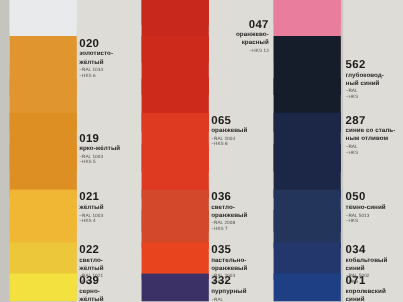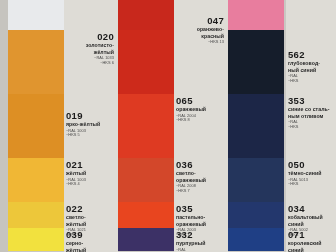--- a/index.html
+++ b/index.html
@@ -81,21 +81,21 @@
     <div class="swatch" style="top:0;width:56px;height:52px;background:#e87d9e;"></div>
     <div class="swatch" style="top:65px;width:56px;height:45px;background:#151d2b;"></div>
     <div class="swatch" style="top:120px;width:56px;height:45px;background:#1c2647;"></div>
     <div class="swatch" style="top:175px;width:56px;height:32px;background:#24355c;"></div>
   </div>
 
   <div id="cells">
       <div class="swatch" style="position: absolute; left: 8px; top: -24px; width: 56px; height: 45px; background: rgb(232, 234, 236);"></div>
       <div class="label" style="left: 66px; top: -22px; width: 48px; height: 48px;"></div>
       <div class="swatch" style="position: absolute; left: 8px; top: 30px; width: 56px; height: 49px; background: rgb(224, 149, 47);"></div>
-      <div class="label" style="left: 66px; top: 32px; width: 48px; height: 52px; text-align: right;">
+      <div class="label" style="left: 66px; top: 32px; width: 48px; height: 52px;">
         <div class="code">020</div>
         <div class="cname">золотисто-</div>
         <div class="cname">жёлтый</div>
         <div class="ref">~RAL 1033</div>
         <div class="ref">~HKS 6</div>
       </div>
       <div class="swatch" style="position: absolute; left: 8px; top: 94px; width: 56px; height: 49px; background: rgb(221, 143, 36);"></div>
       <div class="label" style="left: 66px; top: 96px; width: 48px; height: 52px; margin-top: 15px;">
         <div class="code">019</div>
         <div class="cname">ярко-жёлтый</div>
@@ -166,21 +166,21 @@
       <div class="swatch" style="position: absolute; left: 228px; top: 30px; width: 56px; height: 49px; background: rgb(21, 29, 43);"></div>
       <div class="label" style="left: 288px; top: 50px; width: 48px; height: 52px;">
         <div class="code">562</div>
         <div class="cname">глубоковод-</div>
         <div class="cname">ный синий</div>
         <div class="ref">~RAL</div>
         <div class="ref">~HKS</div>
       </div>
       <div class="swatch" style="position: absolute; left: 228px; top: 94px; width: 56px; height: 49px; background: rgb(28, 38, 71);"></div>
       <div class="label" style="left: 288px; top: 96px; width: 48px; height: 52px;">
-        <div class="code">353</div>
+        <div class="code">287</div>
         <div class="cname">синие со сталь-</div>
         <div class="cname">ным отливом</div>
         <div class="ref">~RAL</div>
         <div class="ref">~HKS</div>
       </div>
       <div class="swatch" style="position: absolute; left: 228px; top: 158px; width: 56px; height: 35px; background: rgb(36, 53, 92);"></div>
       <div class="label" style="left: 288px; top: 160px; width: 48px; height: 38px;">
         <div class="code">050</div>
         <div class="cname">тёмно-синий</div>
         <div class="ref">~RAL 5013</div>

